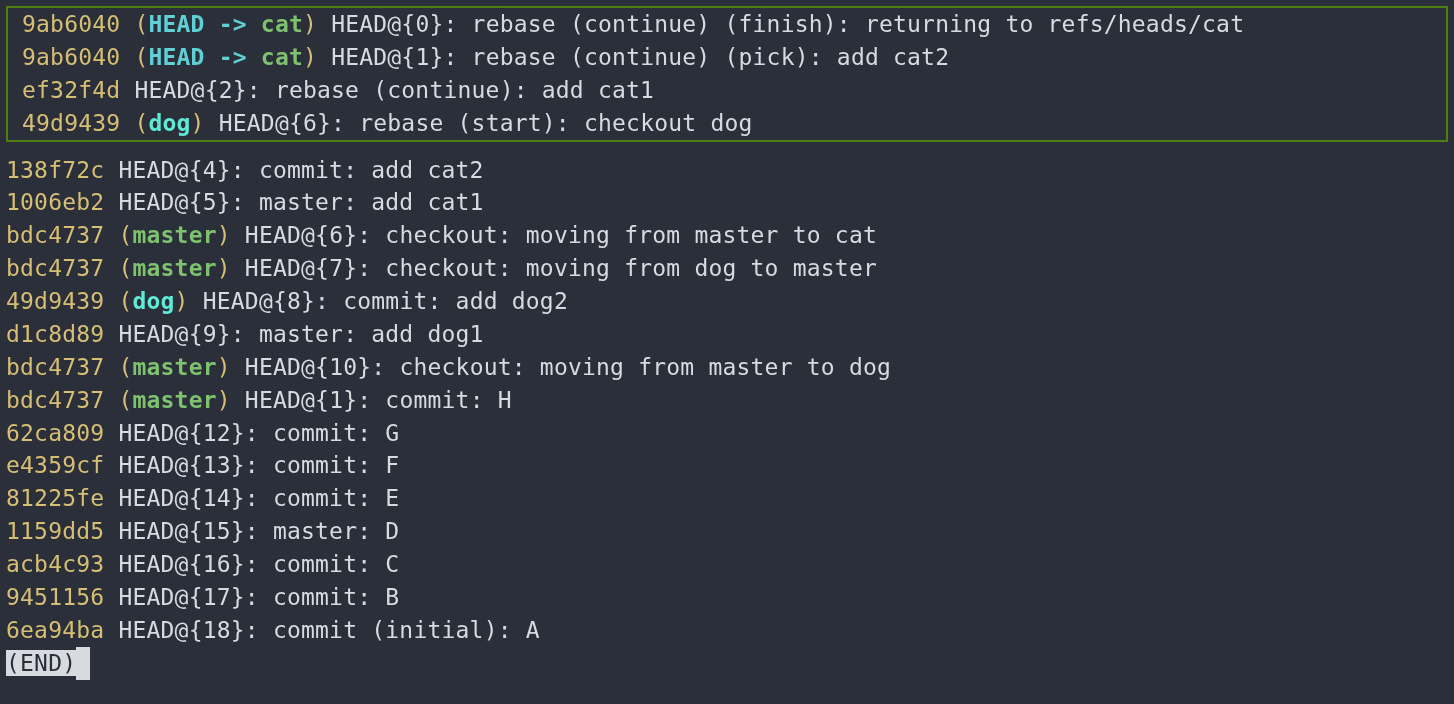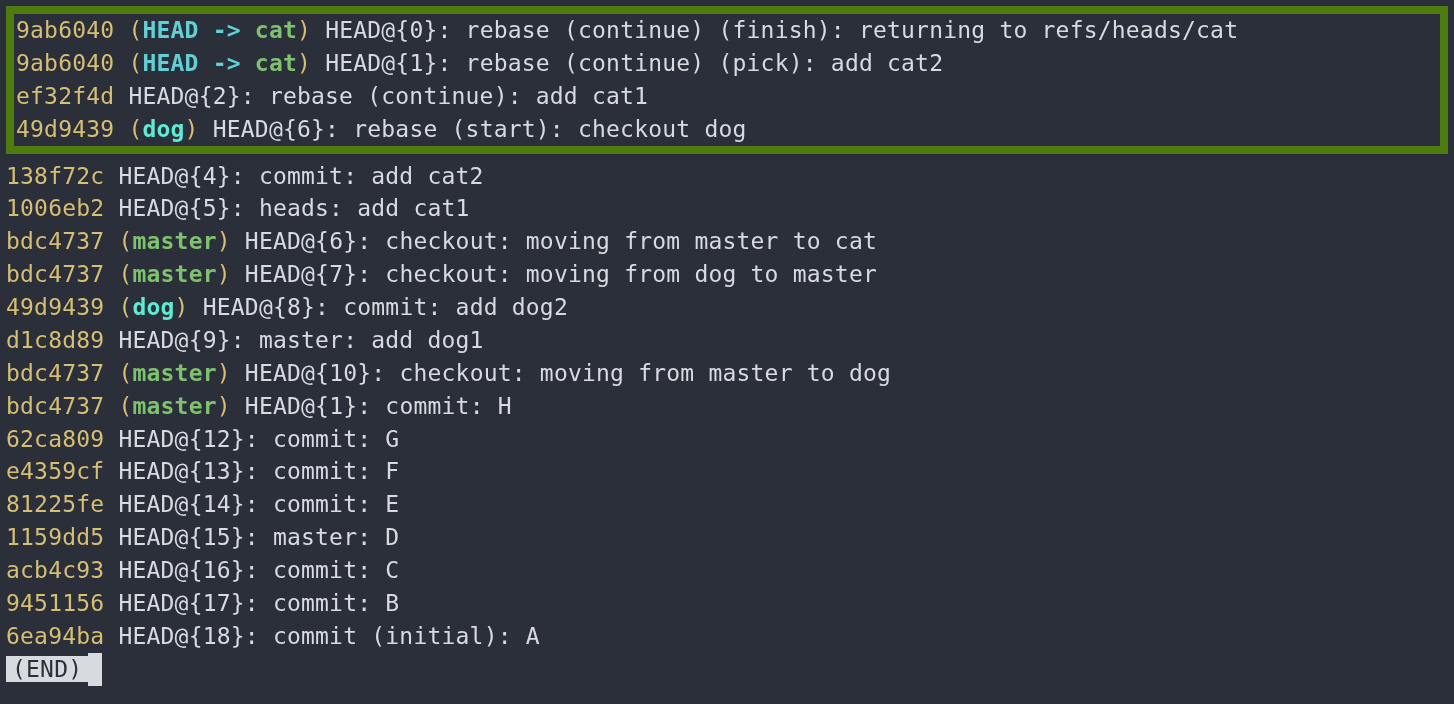--- a/index.html
+++ b/index.html
@@ -10,23 +10,23 @@
     body {
       background-color: #2b2f3a;
       font-family: 'Menlo', 'Monaco', 'Consolas', monospace;
       font-size: 23px;
       color: #d7dbe0;
       padding: 6px 6px;
       line-height: 1.43;
       letter-spacing: 0.2px;
     }
     .highlight-box {
-      border: 8px solid #4d7c0f;
-      margin-bottom: 6px;
-      padding: 0 2px;
+      border: 2px solid #4d7c0f;
+      margin-bottom: 12px;
+      padding: 0 14px;
     }
     .line {
       white-space: pre;
     }
     .hash {
       color: #d6be74;
     }
     .paren {
       color: #d6be74;
     }
@@ -50,40 +50,40 @@
       color: #7ec16e;
       font-weight: bold;
       text-align: center;
     }
     .text {
       color: #d7dbe0;
     }
     .end-marker {
       background-color: #d7dbe0;
       color: #2b2f3a;
-      padding: 0 6px;
+      padding: 0 0;
     }
     .cursor-block {
       background-color: #d7dbe0;
       display: inline-block;
       width: 14px;
     }
   </style>
 </head>
 <body>
 
 <div class="highlight-box">
   <div class="line"><span class="hash">9ab6040</span><span class="paren"> (</span><span class="head-text">HEAD</span><span class="arrow"> -&gt; </span><span class="branch-cat">cat</span><span class="paren">)</span><span class="text"> HEAD@{0}: </span><span class="text">rebase (continue) (finish): returning to refs/heads/cat</span></div>
   <div class="line"><span class="hash">9ab6040</span><span class="paren"> (</span><span class="head-text">HEAD</span><span class="arrow"> -&gt; </span><span class="branch-cat">cat</span><span class="paren">)</span><span class="text"> HEAD@{1}: </span><span class="text">rebase (continue) (pick): add cat2</span></div>
   <div class="line"><span class="hash">ef32f4d</span><span class="text"> HEAD@{2}: </span><span class="text">rebase (continue): add cat1</span></div>
   <div class="line"><span class="hash">49d9439</span><span class="paren"> (</span><span class="branch-dog">dog</span><span class="paren">)</span><span class="text"> HEAD@{6}: </span><span class="text">rebase (start): checkout dog</span></div>
 </div>
 
 <div class="line"><span class="hash">138f72c</span><span class="text"> HEAD@{4}: </span><span class="text">commit: add cat2</span></div>
-<div class="line"><span class="hash">1006eb2</span><span class="text"> HEAD@{5}: </span><span class="text">heads: add cat1</span></div>
+<div class="line"><span class="hash">1006eb2</span><span class="text"> HEAD@{5}: </span><span class="text">master: add cat1</span></div>
 <div class="line"><span class="hash">bdc4737</span><span class="paren"> (</span><span class="branch-master">master</span><span class="paren">)</span><span class="text"> HEAD@{6}: </span><span class="text">checkout: moving from master to cat</span></div>
 <div class="line"><span class="hash">bdc4737</span><span class="paren"> (</span><span class="branch-master">master</span><span class="paren">)</span><span class="text"> HEAD@{7}: </span><span class="text">checkout: moving from dog to master</span></div>
 <div class="line"><span class="hash">49d9439</span><span class="paren"> (</span><span class="branch-dog">dog</span><span class="paren">)</span><span class="text"> HEAD@{8}: </span><span class="text">commit: add dog2</span></div>
 <div class="line"><span class="hash">d1c8d89</span><span class="text"> HEAD@{9}: </span><span class="text">master: add dog1</span></div>
 <div class="line"><span class="hash">bdc4737</span><span class="paren"> (</span><span class="branch-master">master</span><span class="paren">)</span><span class="text"> HEAD@{10}: </span><span class="text">checkout: moving from master to dog</span></div>
 <div class="line"><span class="hash">bdc4737</span><span class="paren"> (</span><span class="branch-master">master</span><span class="paren">)</span><span class="text"> HEAD@{1}: </span><span class="text">commit: H</span></div>
 <div class="line"><span class="hash">62ca809</span><span class="text"> HEAD@{12}: </span><span class="text">commit: G</span></div>
 <div class="line"><span class="hash">e4359cf</span><span class="text"> HEAD@{13}: </span><span class="text">commit: F</span></div>
 <div class="line"><span class="hash">81225fe</span><span class="text"> HEAD@{14}: </span><span class="text">commit: E</span></div>
 <div class="line"><span class="hash">1159dd5</span><span class="text"> HEAD@{15}: </span><span class="text">master: D</span></div>

